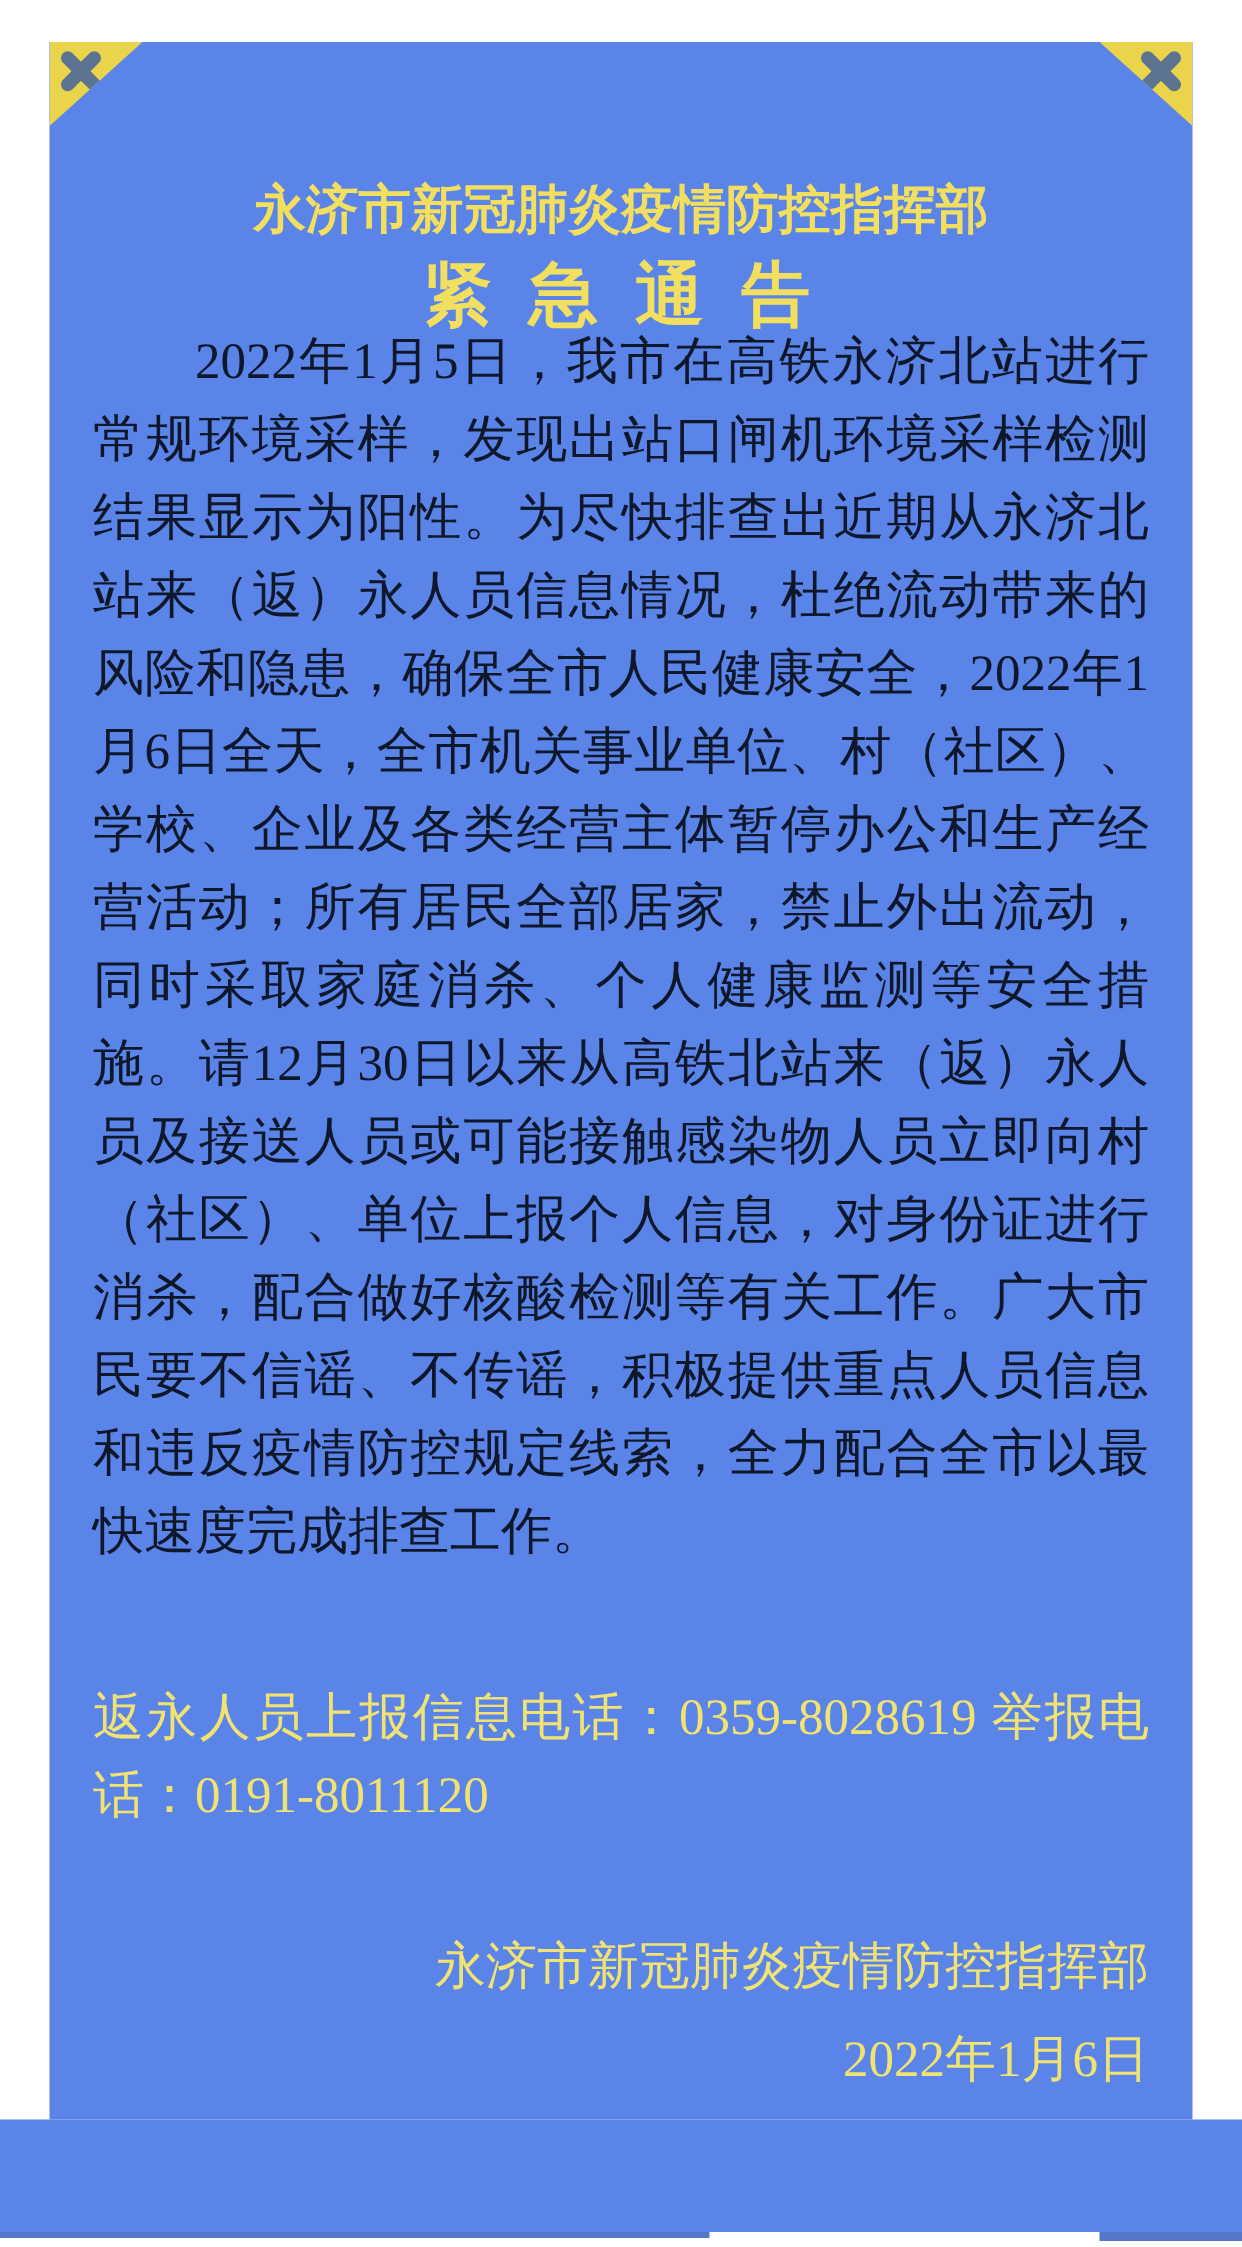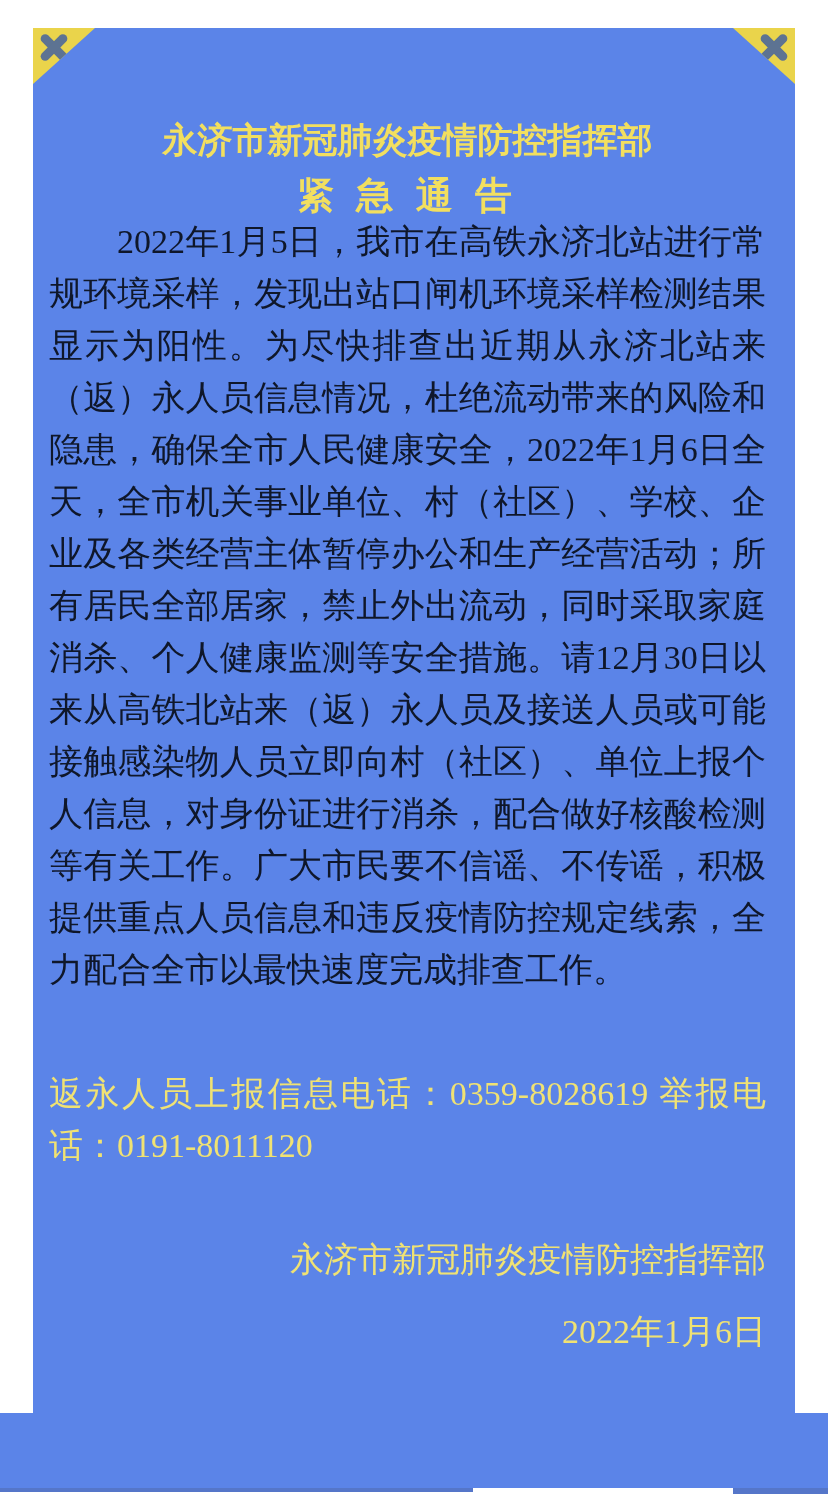--- a/index.html
+++ b/index.html
@@ -9,21 +9,21 @@
     position: relative;
     overflow: hidden;
     font-family: "Liberation Serif", serif;
   }
   .card {
     position: absolute;
     left: 33px; top: 28px;
     width: 762px; height: 1385px;
     background: #5b84e8;
     box-sizing: border-box;
-    padding: 92px 29px 0 16px;
+    padding: 92px 29px 0 29px;
   }
   .bottom-strip {
     position: absolute;
     left: 0; top: 1413px;
     width: 828px; height: 75px;
     background: #5b84e8;
   }
   .strip-edge { position: absolute; background: #5576c9; }
   .strip-edge.left  { left: 0;   top: 1488px; width: 473px; height: 4px; }
   .strip-edge.right { left: 733px; top: 1488px; width: 95px; height: 6px; }
@@ -51,21 +51,21 @@
   .title-line1 {
     font-family: "Liberation Sans", sans-serif;
     font-weight: bold;
     font-size: 35px; line-height: 40px;
     color: #f2df5f;
     text-align: center;
   }
   .title-line2 {
     font-family: "Liberation Sans", sans-serif;
     font-weight: bold;
-    font-size: 37px; line-height: 40px;
+    font-size: 46px; line-height: 40px;
     letter-spacing: 6px;
     color: #f2df5f;
     text-align: center;
     margin-top: 16px;
   }
   .body-text {
     font-size: 34px; line-height: 52px;
     color: #0f172a;
     text-align: justify;
     text-indent: 2em;
@@ -76,21 +76,21 @@
     color: #f0e273;
     text-align: justify;
   }
   .signature-block { margin-top: 62px; }
   .signature-line {
     font-size: 34px; line-height: 52px;
     color: #f0e273;
     text-align: right;
   }
   .date-line {
-    margin-top: 20px;
+    margin-top: 10px;
     font-size: 34px; line-height: 52px;
     color: #f0e273;
     text-align: right;
   }
 </style>
 </head>
 <body>
 
 <div class="bottom-strip"></div>
 <div class="strip-edge left"></div>

